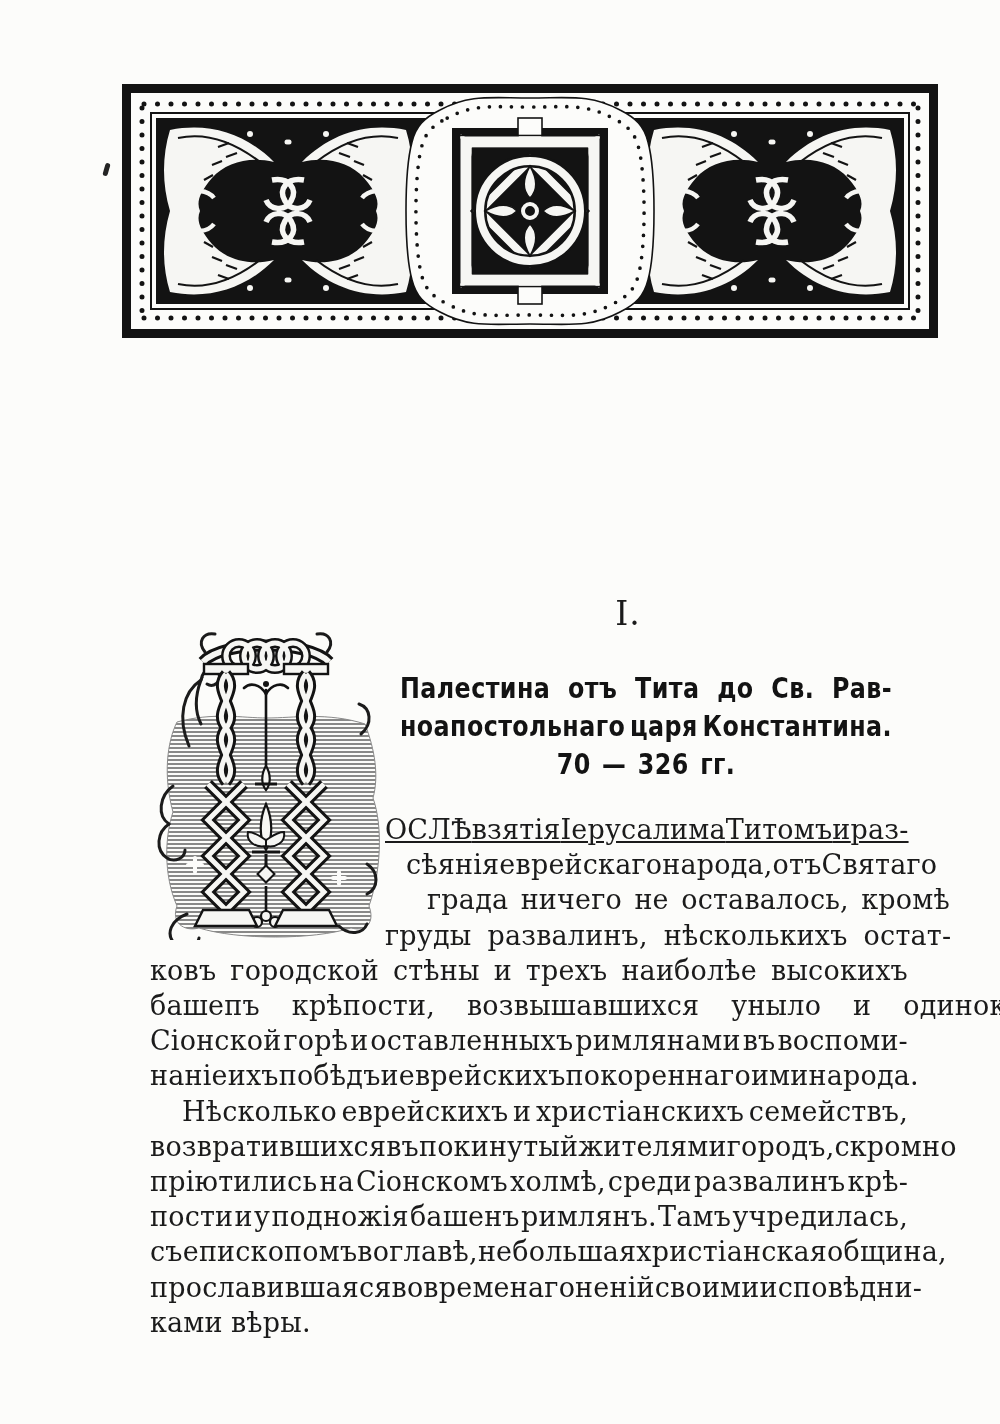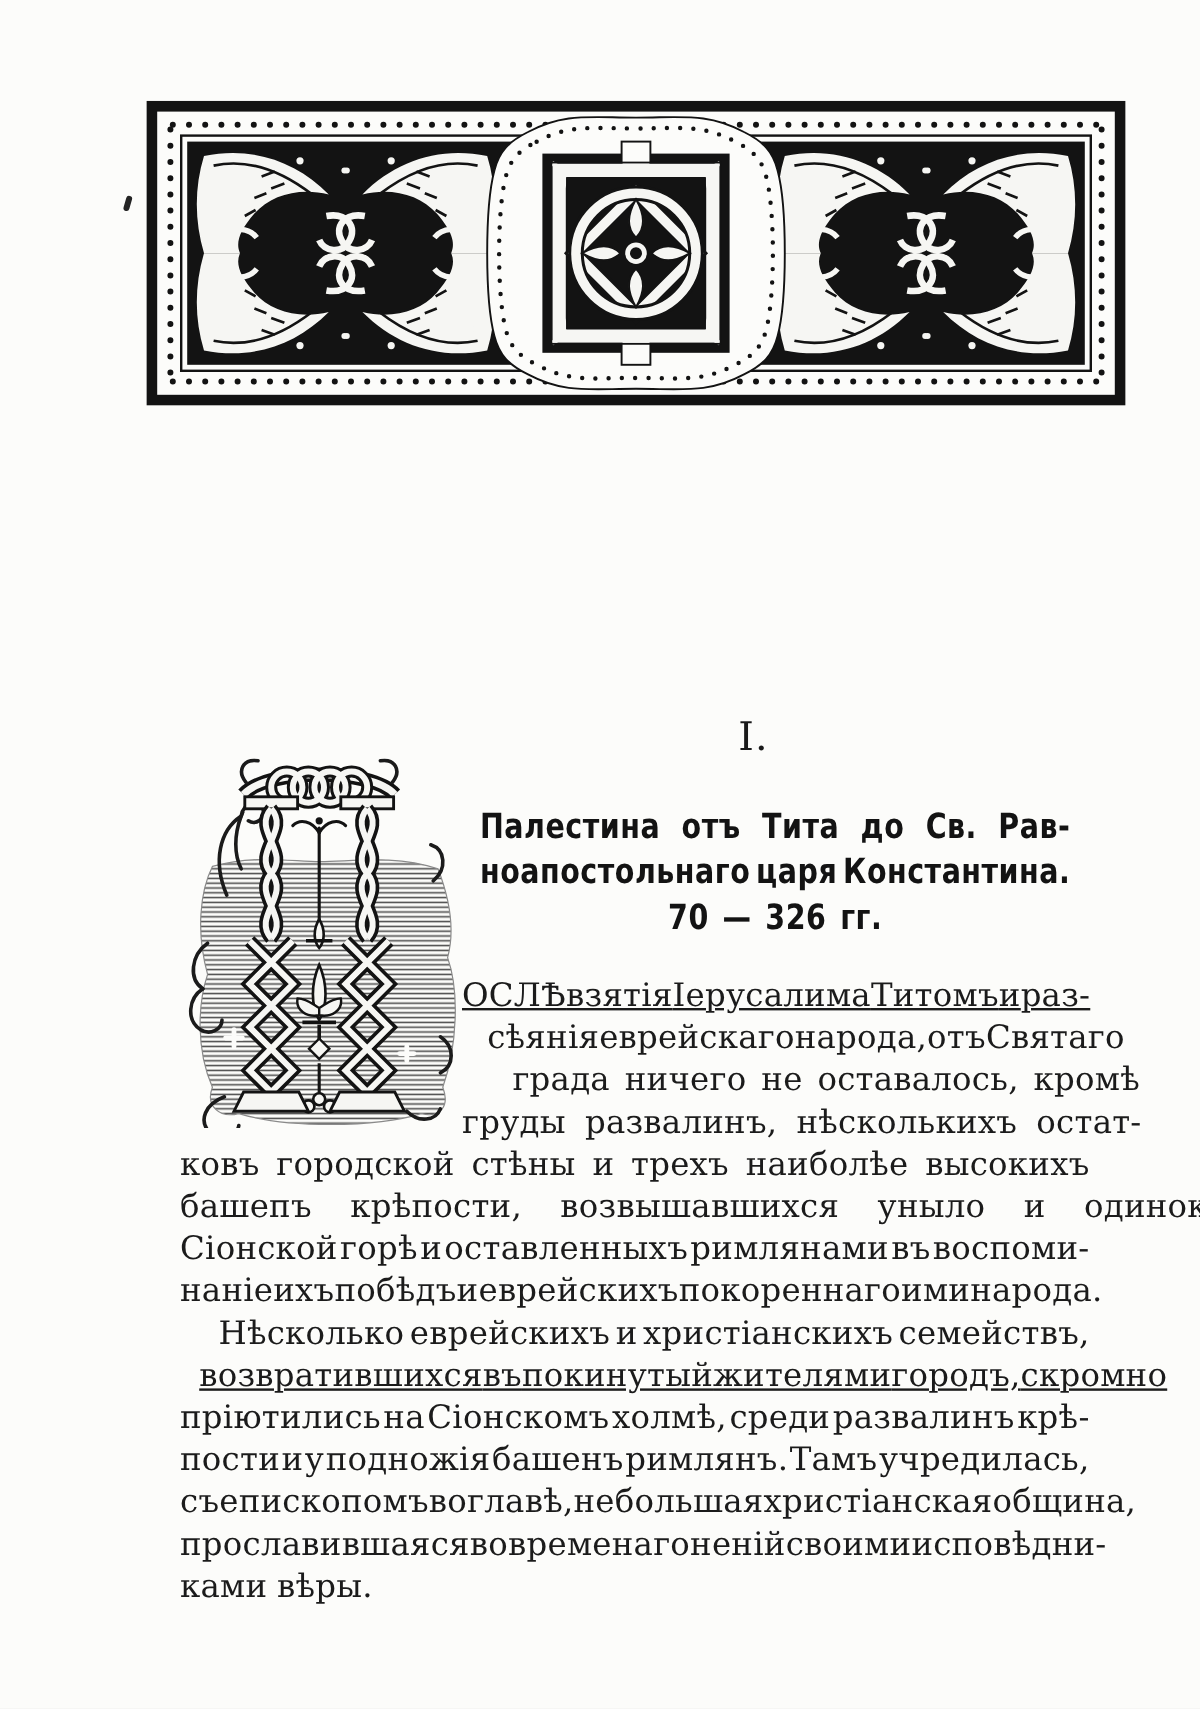--- a/index.html
+++ b/index.html
@@ -287,21 +287,21 @@
       <span>ими</span>
       <span>народа.</span>
     </div>
     <div class="bline" style="top: 1093.6px; left: 182px; width: 726px;">
       <span>Нѣсколько</span>
       <span>еврейскихъ</span>
       <span>и</span>
       <span>христіанскихъ</span>
       <span>семействъ,</span>
     </div>
-    <div class="bline" style="top: 1128.8px; left: 166px; width: 758px; text-decoration: underline;">
+    <div class="bline" style="top: 1128.8px; left: 150px; width: 758px;">
       <span>возвратившихся</span>
       <span>въ</span>
       <span>покинутый</span>
       <span>жителями</span>
       <span>городъ,</span>
       <span>скромно</span>
     </div>
     <div class="bline" style="top: 1164px; left: 150px; width: 758px;">
       <span>пріютились</span>
       <span>на</span>

